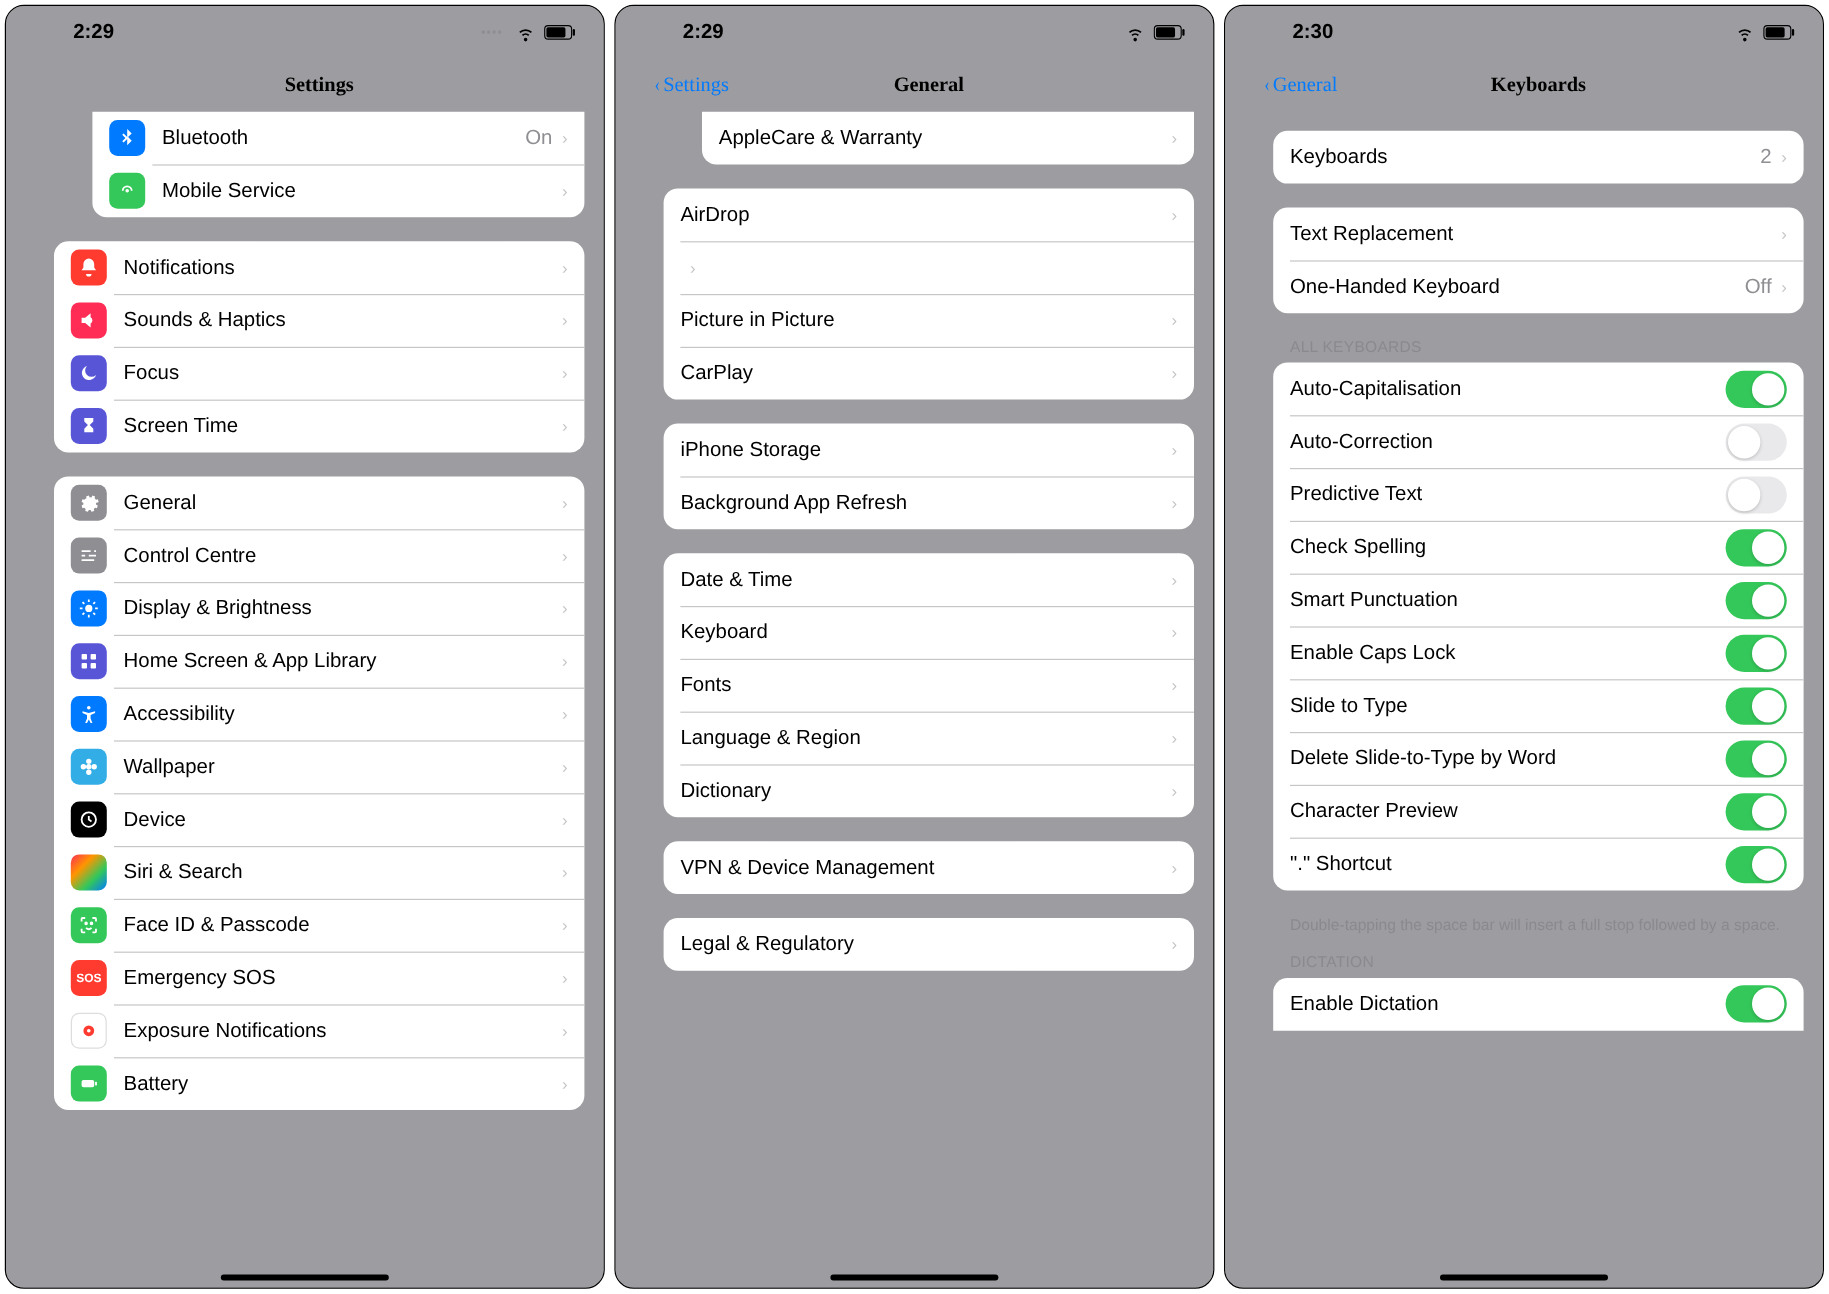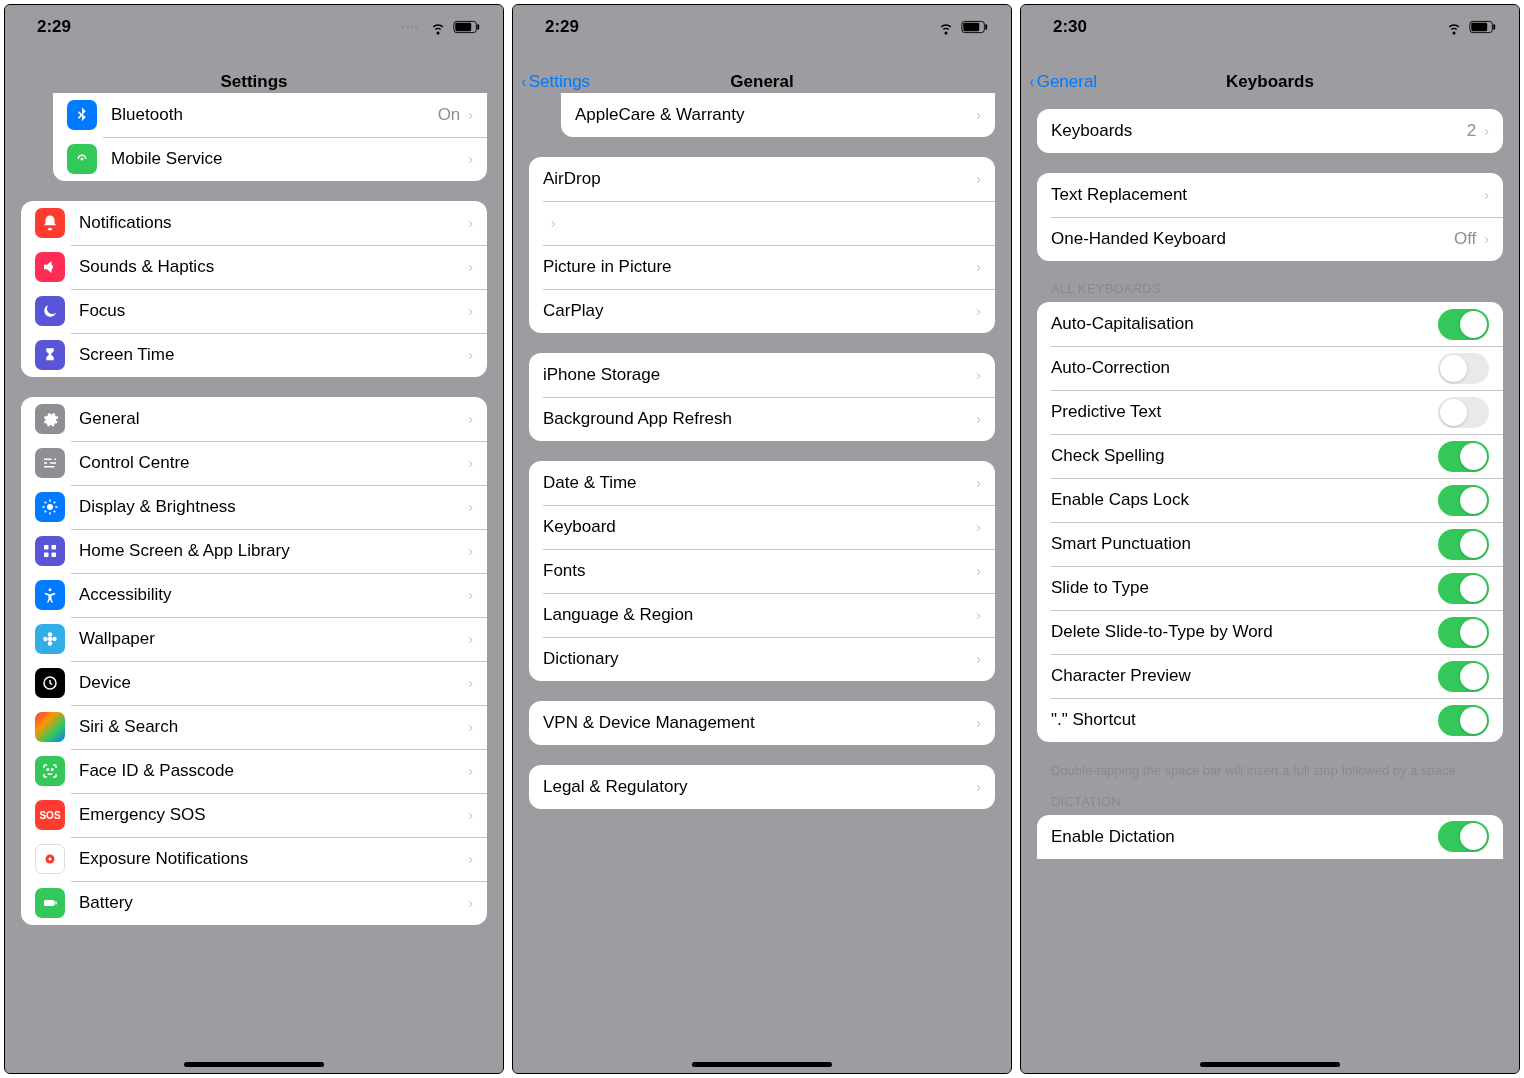--- a/index.html
+++ b/index.html
@@ -10,25 +10,26 @@
     height: 1078px;
     display: flex;
     justify-content: space-between;
     padding: 4px;
     gap: 8px;
   }
   .phone {
     flex: 1;
     background: #f2f2f7;
     border: 1px solid #000;
-    border-radius: 6px;
+    border-radius: 16px;
     overflow: hidden;
     position: relative;
     display: flex;
     flex-direction: column;
+    padding-left: 24px;
   }
   .dim::after {
     content: "";
     position: absolute;
     inset: 0;
     background: rgba(0,0,0,0.35);
     pointer-events: none;
   }
   
   .statusbar {
@@ -43,25 +44,26 @@
     position: relative;
     z-index: 1;
   }
   .status-right { display: flex; align-items: center; gap: 6px; }
   .dots { letter-spacing: 1px; color: #8e8e93; font-size: 10px; margin-right:4px;}
   .wifi-icon, .battery-icon { display: inline-flex; }
   
   .navbar {
     height: 44px;
     display: flex;
-    align-items: flex-end;
+    align-items: center;
     justify-content: center;
     position: relative;
     border-bottom: 0.5px solid transparent;
     z-index: 1;
+    font-family: Liberation Serif, serif;
   }
   .nav-title { font-size: 17px; font-weight: 600; color: #000; }
   .back-btn {
     position: absolute;
     left: 8px;
     display: flex;
     align-items: center;
     color: #007aff;
     font-size: 17px;
     gap: 2px;
@@ -539,27 +541,27 @@
             <div class="knob"></div>
           </div>
       </div>
       <div class="row noicon">
         <span class="label">Check Spelling</span>
         <div class="toggle on">
             <div class="knob"></div>
           </div>
       </div>
       <div class="row noicon">
+        <span class="label">Smart Punctuation</span>
+        <div class="toggle on">
+            <div class="knob"></div>
+          </div>
+      </div>
+      <div class="row noicon">
         <span class="label">Enable Caps Lock</span>
-        <div class="toggle on">
-            <div class="knob"></div>
-          </div>
-      </div>
-      <div class="row noicon">
-        <span class="label">Smart Punctuation</span>
         <div class="toggle on">
             <div class="knob"></div>
           </div>
       </div>
       <div class="row noicon">
         <span class="label">Slide to Type</span>
         <div class="toggle on">
             <div class="knob"></div>
           </div>
       </div>

